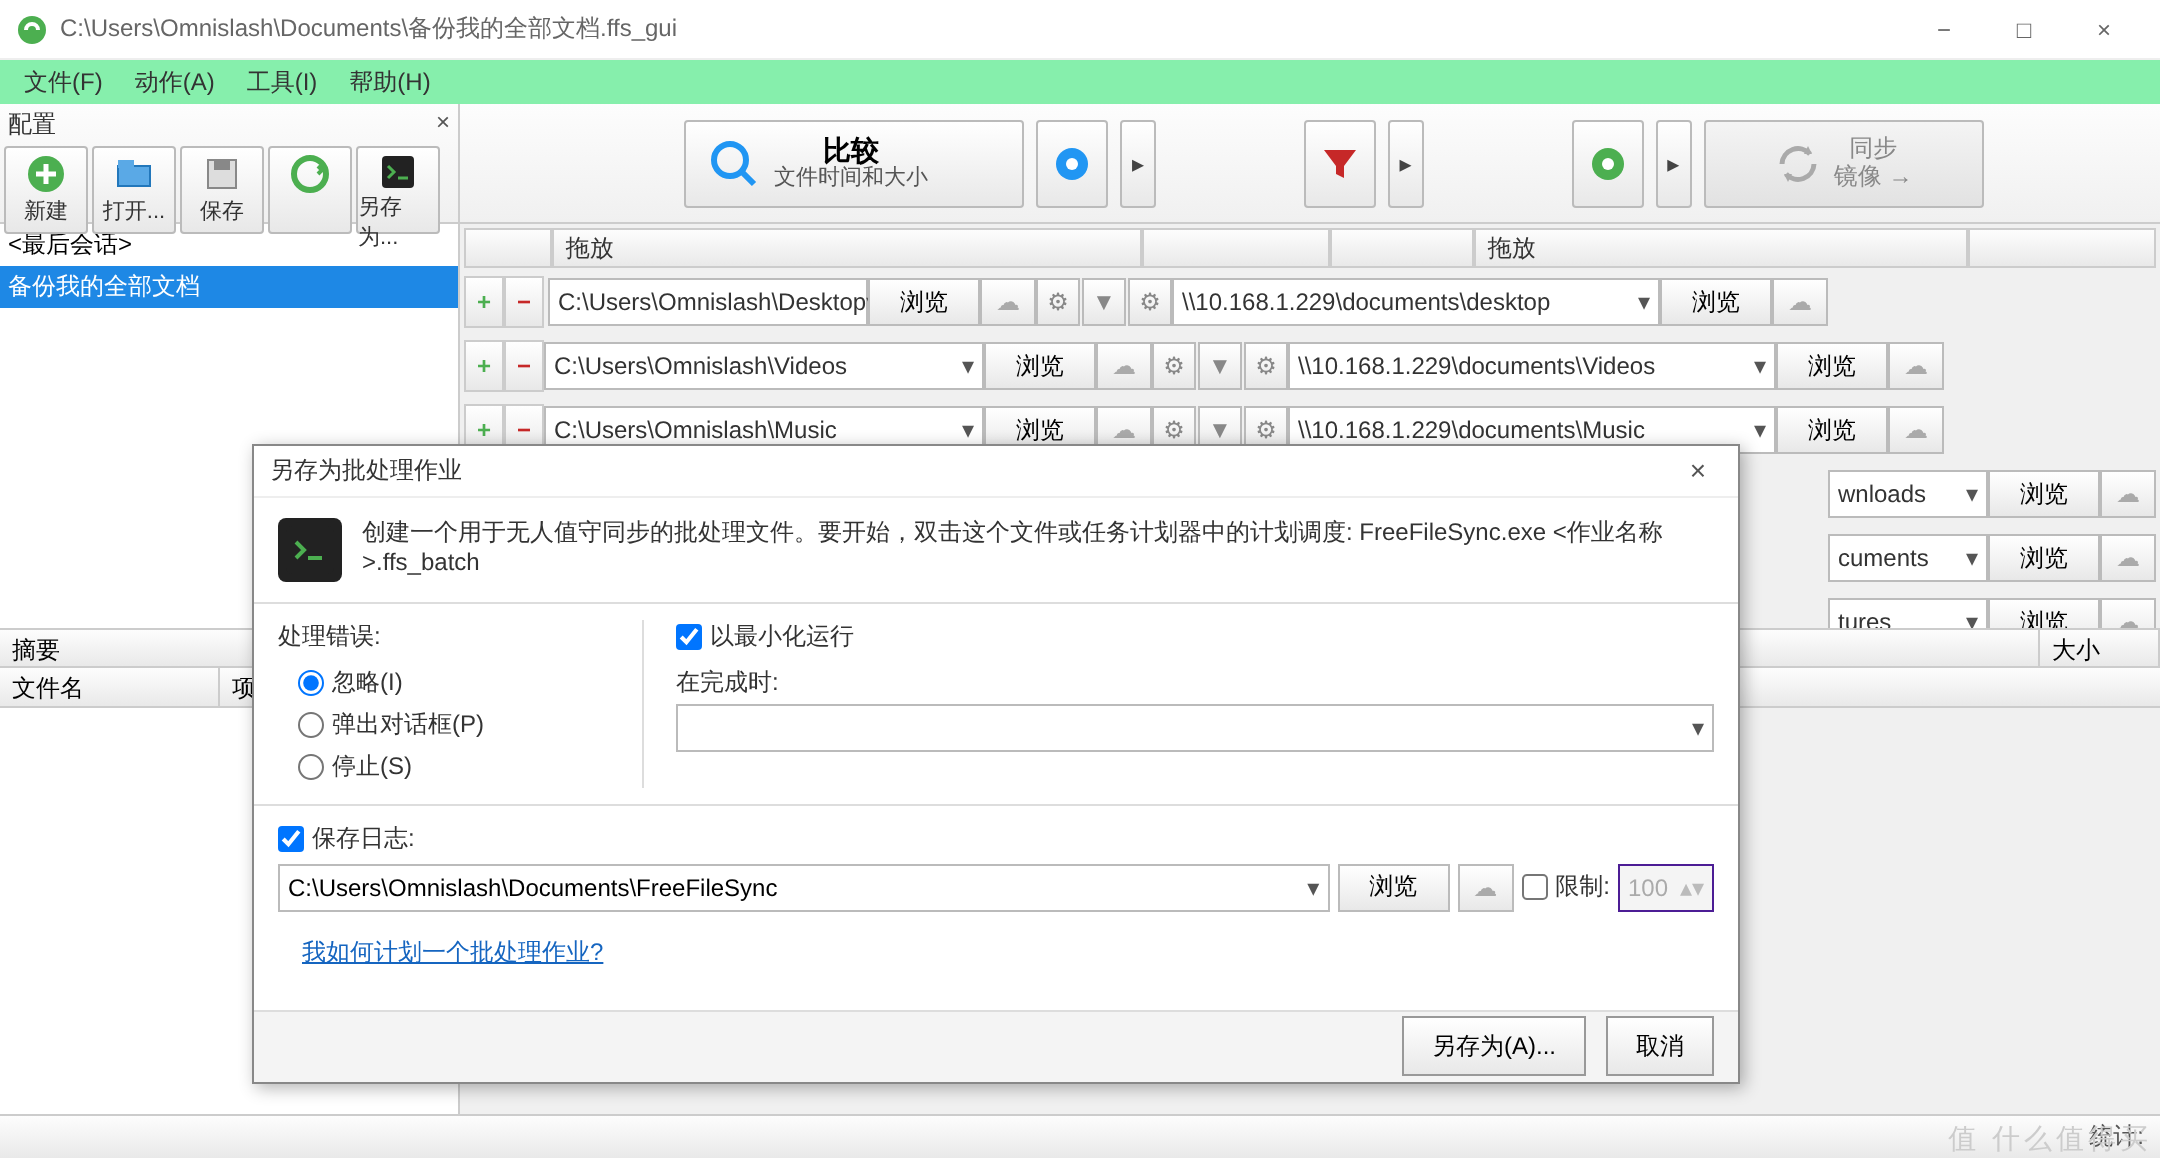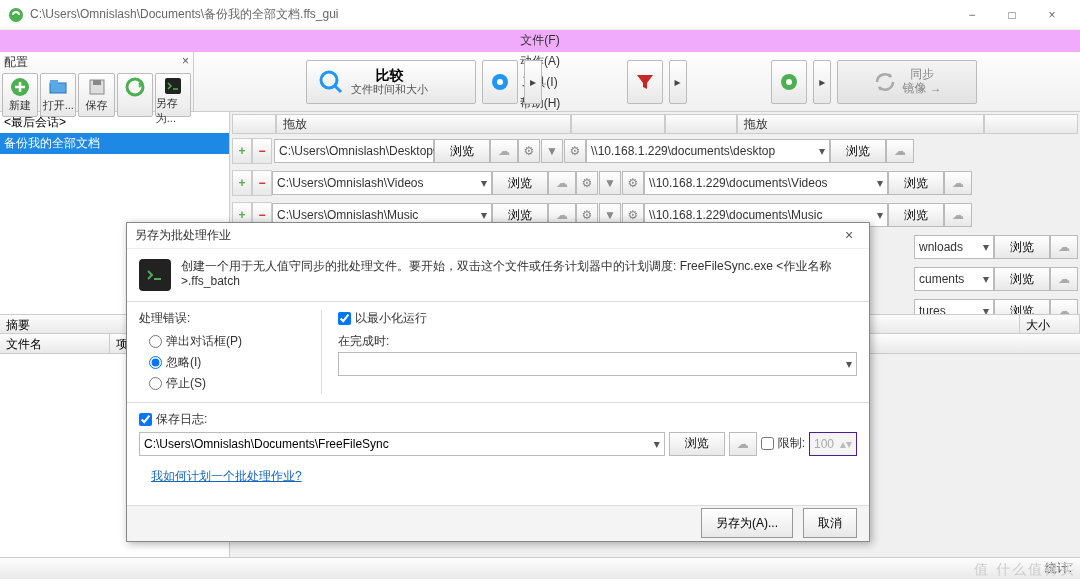--- a/index.html
+++ b/index.html
@@ -1,24 +1,24 @@
 <!DOCTYPE html>
 <html><head>
 <meta charset="utf-8">
 <style>
 * { box-sizing: border-box; margin: 0; padding: 0; font-family: "Microsoft YaHei", "Segoe UI", sans-serif; font-size: 12px; }
 body { background: #fff; width: 1080px; height: 579px; overflow: hidden; position: relative; }
 .titlebar { height: 30px; display: flex; align-items: center; padding: 0 8px; background: #fff; border-bottom: 1px solid #eee; }
 .titlebar .app-icon { width: 16px; height: 16px; margin-right: 6px; }
 .titlebar .title { color: #666; font-size: 12px; flex: 1; }
 .titlebar .win-btn { width: 40px; height: 30px; display: flex; align-items: center; justify-content: center; color: #666; }
-.menubar { height: 22px; display: flex; align-items: center; padding: 0 16px; background: #f0abfc; flex-direction: column; }
+.menubar { height: 22px; display: flex; align-items: center; padding: 0 4px; background: #86efac; }
 .menubar .menu { padding: 2px 8px; color: #333; }
 .toolbar-area { display: flex; height: 60px; border-bottom: 1px solid #ccc; background: linear-gradient(#fdfdfd,#f0f0f0); }
-.left-toolbar { width: 194px; border-right: 1px solid #ccc; position: relative; padding: 2px; }
+.left-toolbar { width: 230px; border-right: 1px solid #ccc; position: relative; padding: 2px; }
 .left-toolbar .header { font-size: 11px; color: #333; padding: 0 2px; display: flex; justify-content: space-between; }
 .left-toolbar .header .x { color: #555; }
 .left-toolbar .btns { display: flex; gap: 2px; padding-top: 2px; }
 .tbtn { display: flex; flex-direction: column; align-items: center; width: 42px; height: 44px; border: 1px solid #bbb; background: linear-gradient(#fff,#e8e8e8); border-radius: 2px; padding-top: 2px; }
 .tbtn .ic { width: 22px; height: 22px; display: flex; align-items: center; justify-content: center; }
 .tbtn .lbl { font-size: 11px; color: #333; }
 .right-toolbar { flex: 1; display: flex; align-items: center; padding: 4px 6px; gap: 6px; }
 .bigbtn { height: 44px; border: 1px solid #bbb; background: linear-gradient(#fff,#e8e8e8); border-radius: 2px; display: flex; align-items: center; padding: 0 10px; gap: 6px; }
 .bigbtn.compare { width: 170px; }
 .bigbtn .txtcol { display: flex; flex-direction: column; align-items: center; line-height: 1.1; }
@@ -369,26 +369,26 @@
           <rect width="24" height="24" fill="#222" rx="3"></rect>
           <path d="M5 8l4 4-4 4M11 16h7" stroke="#4caf50" stroke-width="2" fill="none"></path>
         </svg>
     </div>
     <div class="txt">创建一个用于无人值守同步的批处理文件。要开始，双击这个文件或任务计划器中的计划调度: FreeFileSync.exe &lt;作业名称&gt;.ffs_batch</div>
   </div>
   <div class="mid">
     <div class="err-col">
       <div class="hdr">处理错误:</div>
       <label class="radio">
+          <input type="radio" name="err" checked="" style="">
+          <span>忽略(I)</span>
+        </label>
+      <label class="radio">
           <input type="radio" name="err" style="">
           <span>弹出对话框(P)</span>
-        </label>
-      <label class="radio">
-          <input type="radio" name="err" checked="" style="">
-          <span>忽略(I)</span>
         </label>
       <label class="radio">
           <input type="radio" name="err" style="">
           <span>停止(S)</span>
         </label>
     </div>
     <div class="right-col">
       <label class="check">
           <input type="checkbox" checked="" style="">
           <span>以最小化运行</span>

